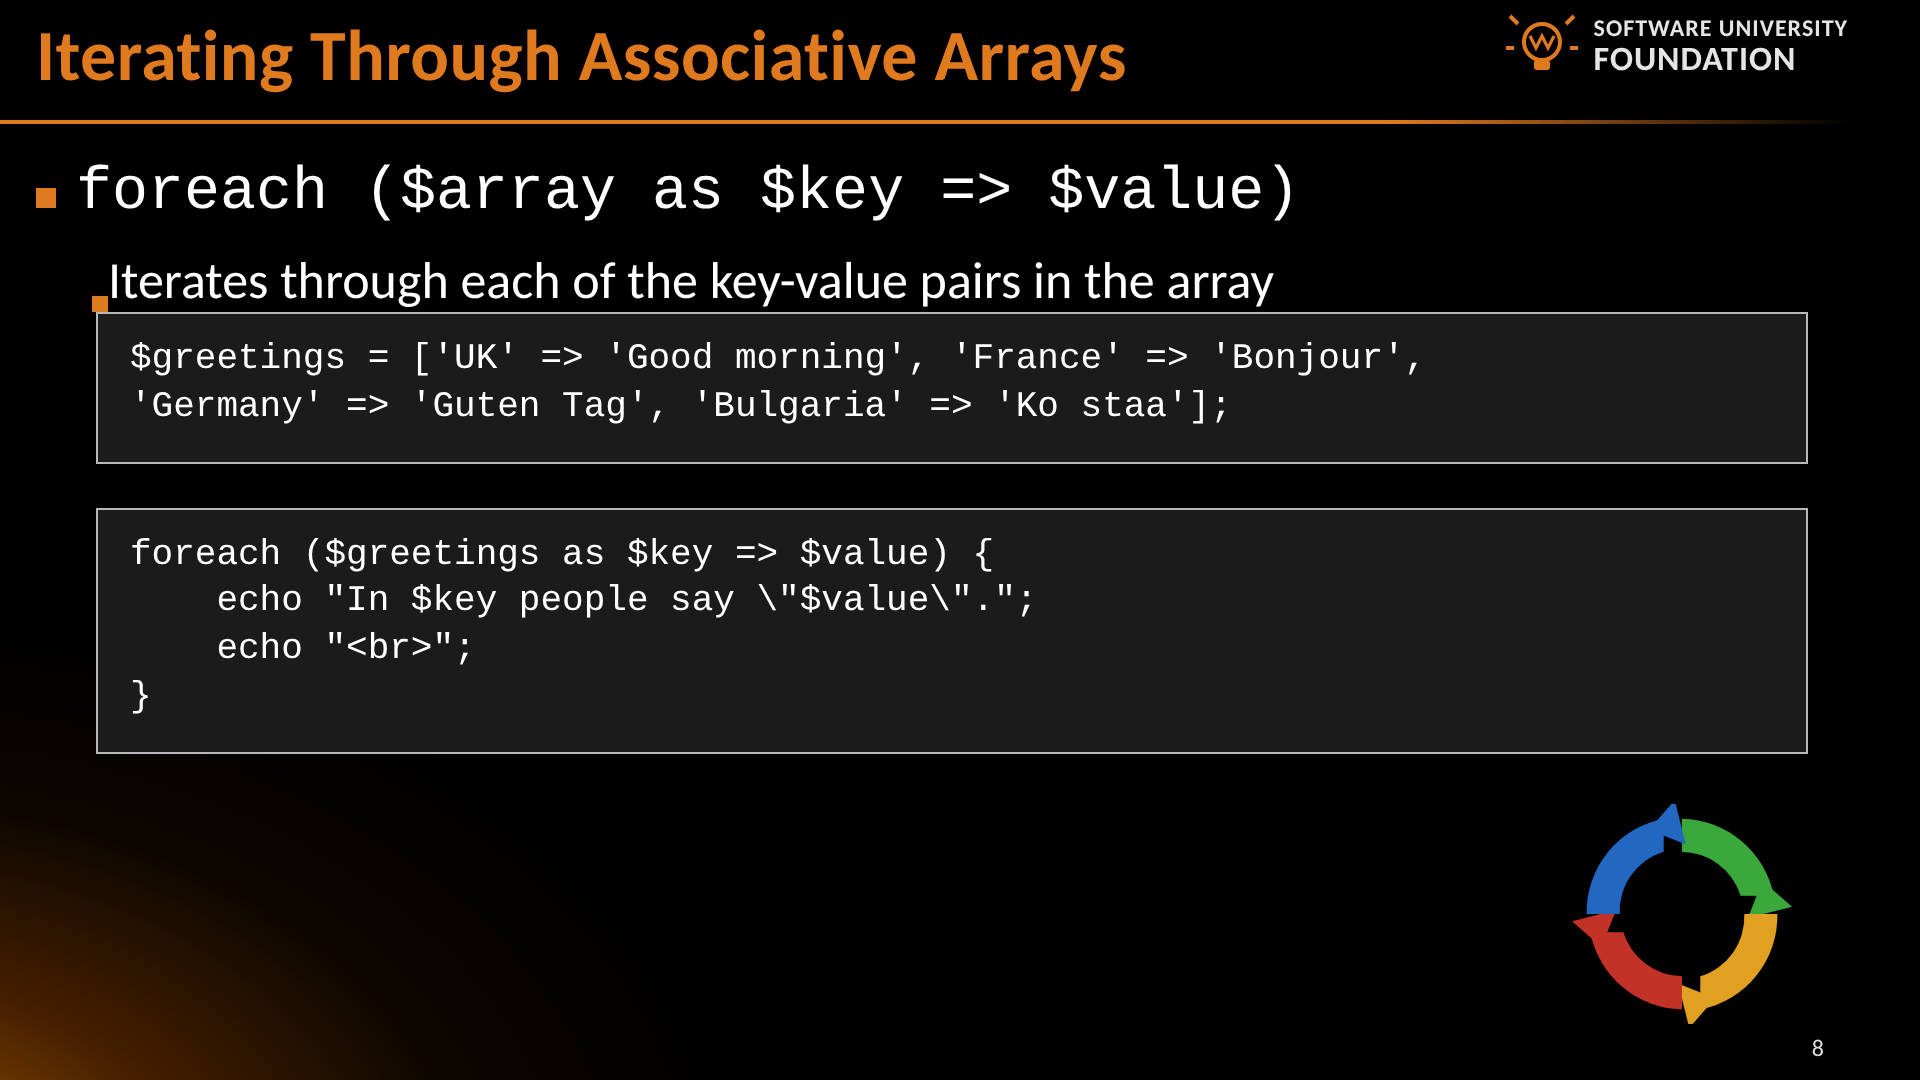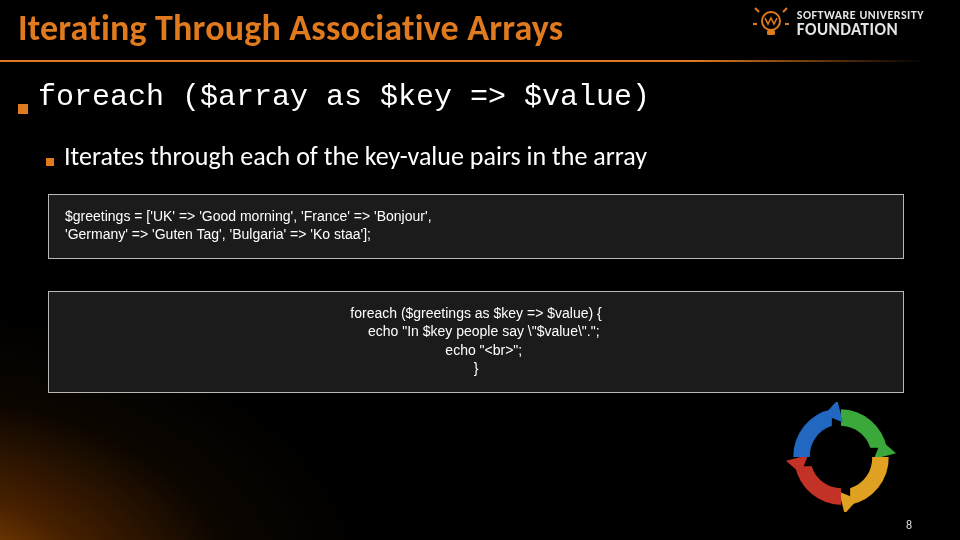--- a/index.html
+++ b/index.html
@@ -69,43 +69,42 @@
 
   .body {
     position: absolute;
     left: 18px;
     right: 50px;
     top: 80px;
   }
 
   .b1 {
     display: flex;
-    align-items: flex-end;
+    align-items: flex-start;
     gap: 10px;
-    margin-bottom: 26px;
+    margin-bottom: 10px;
   }
   .b1 .sq {
     width: 10px;
     height: 10px;
     background: #e07a1f;
     margin-top: 14px;
     flex: 0 0 auto;
   }
   .b1-text {
     font-family: Consolas, "Courier New", monospace;
     font-size: 30px;
     color: #fff;
   }
 
   .b2 {
     display: flex;
-    align-items: center;
-    gap: 10px;
+    align-items: flex-end;
+    gap: 0;
     margin-left: 28px;
-    margin-bottom: 22px;
   }
   .b2 .sq {
     width: 8px;
     height: 8px;
     background: #e07a1f;
     margin-top: 12px;
     flex: 0 0 auto;
   }
   .b2-text {
     font-size: 26px;
@@ -116,29 +115,28 @@
     margin-left: 30px;
     margin-right: 0;
     background: rgba(35,35,35,0.78);
     border: 1.5px solid #b8b8b8;
     padding: 12px 16px 14px 16px;
     box-sizing: border-box;
     width: 856px;
   }
   .codebox pre {
     margin: 0;
-    font-family: Liberation Sans, sans-serif;
-    font-size: 14px;
+    font-family: Liberation Mono, monospace;
+    font-size: 18px;
     line-height: 1.32;
     color: #fff;
     white-space: pre;
   }
   .codebox + .codebox {
-    margin-top: 32px;
-    text-align: center;
+    margin-top: 22px;
   }
 
   .cycle-icon {
     position: absolute;
     right: 30px;
     bottom: 28px;
   }
 
   .page-num {
     position: absolute;

